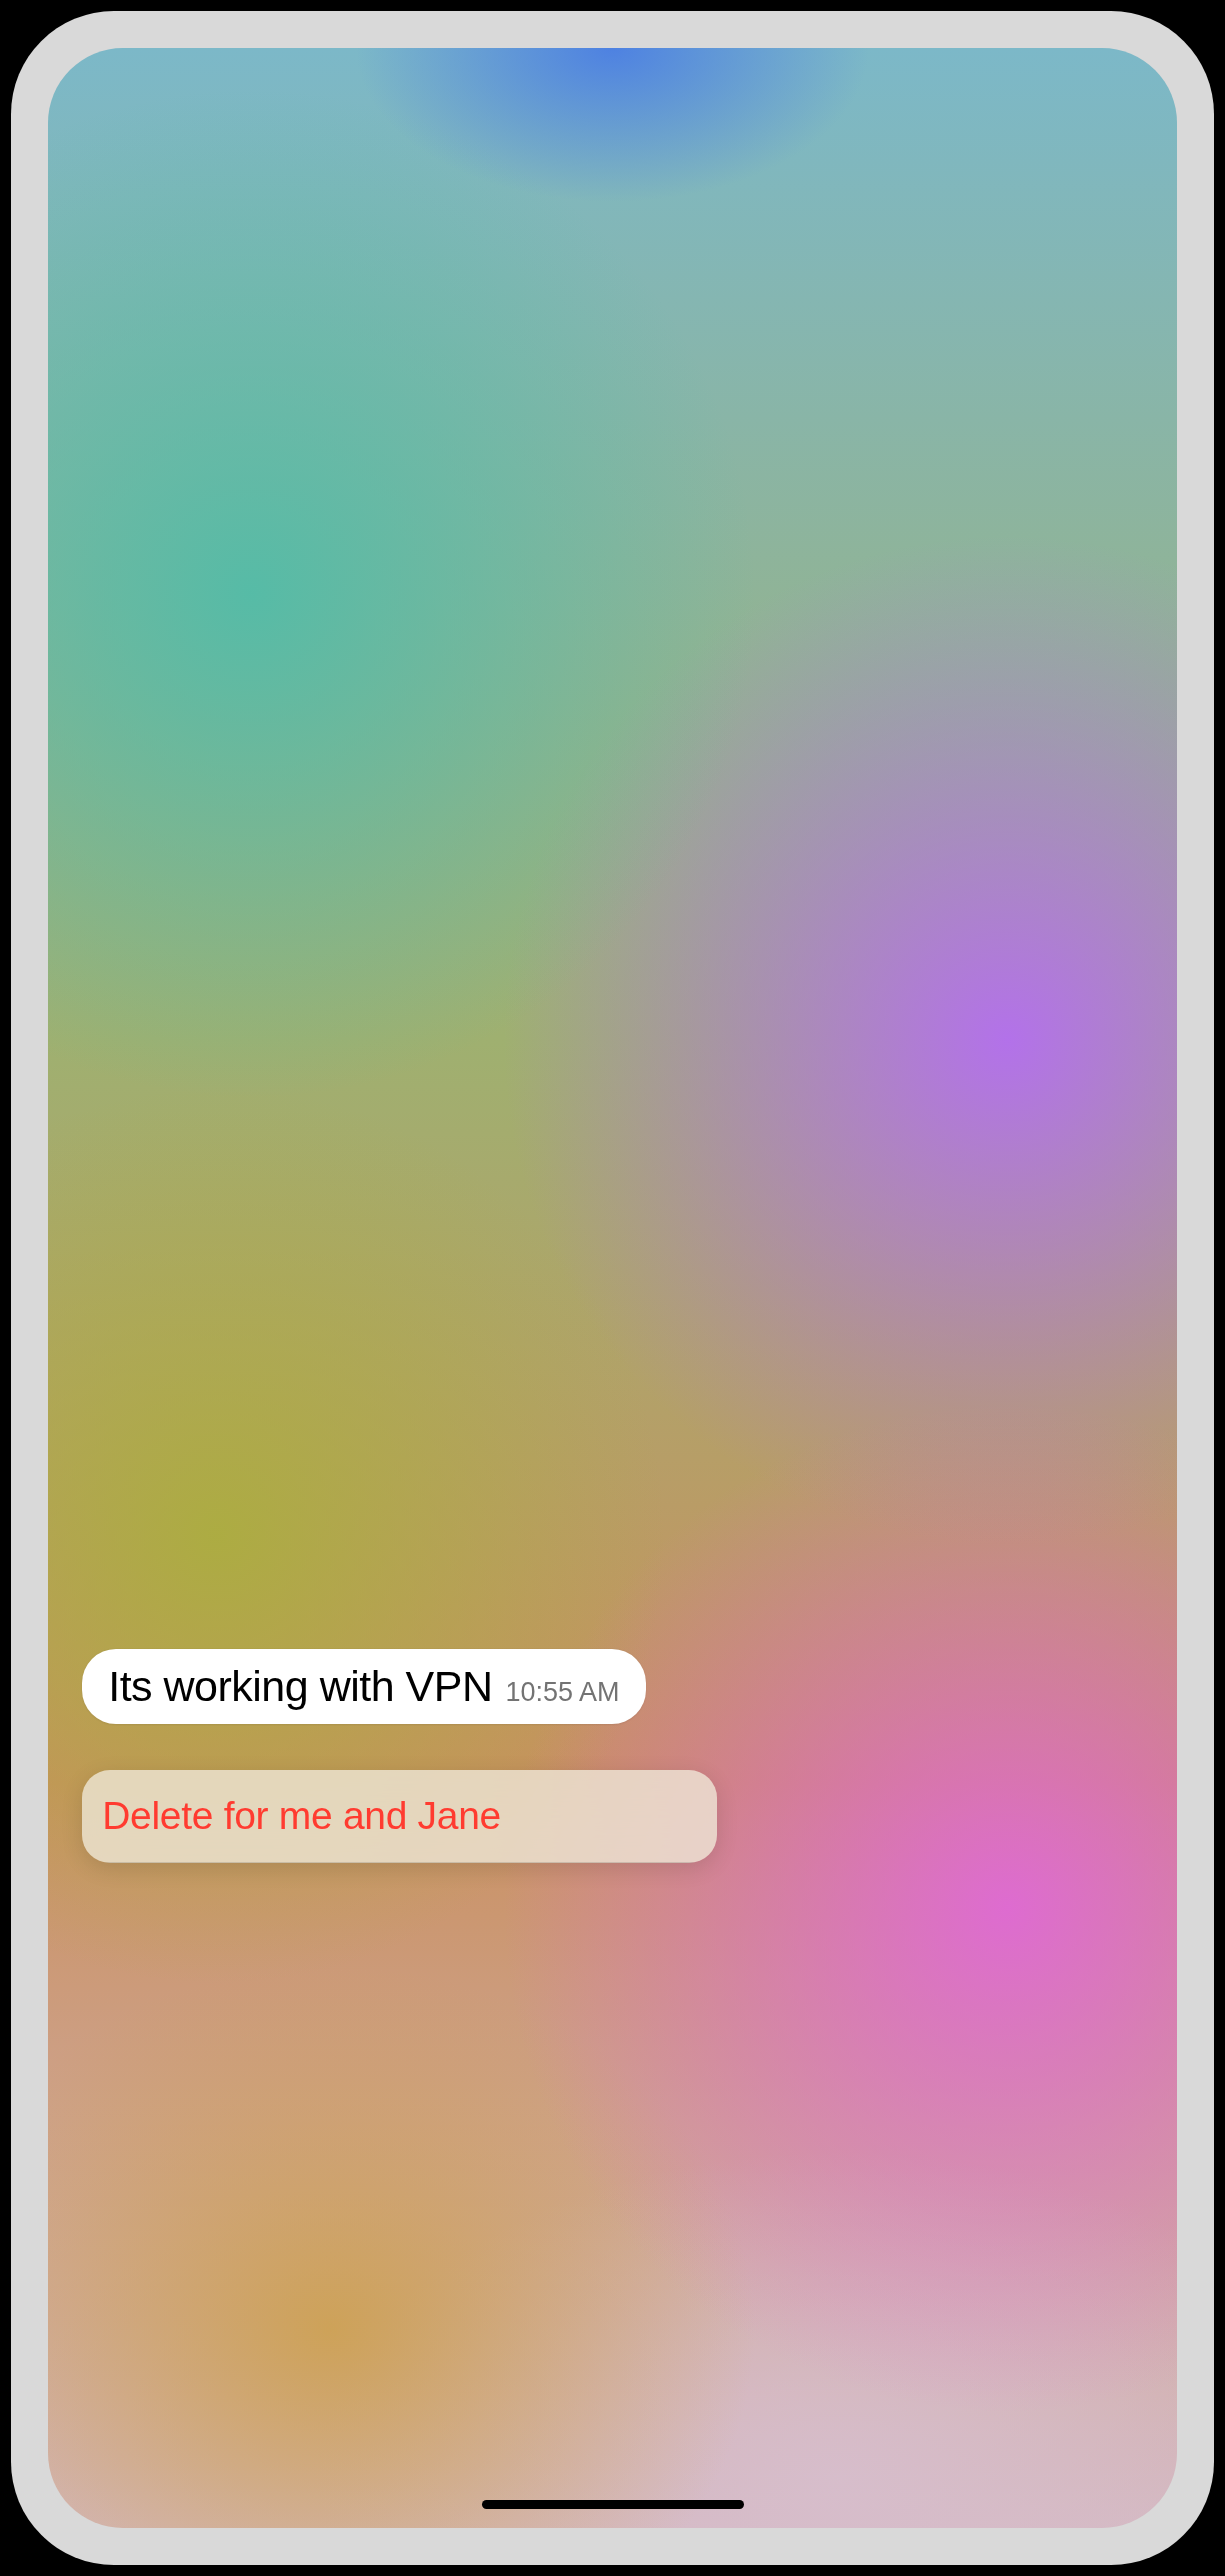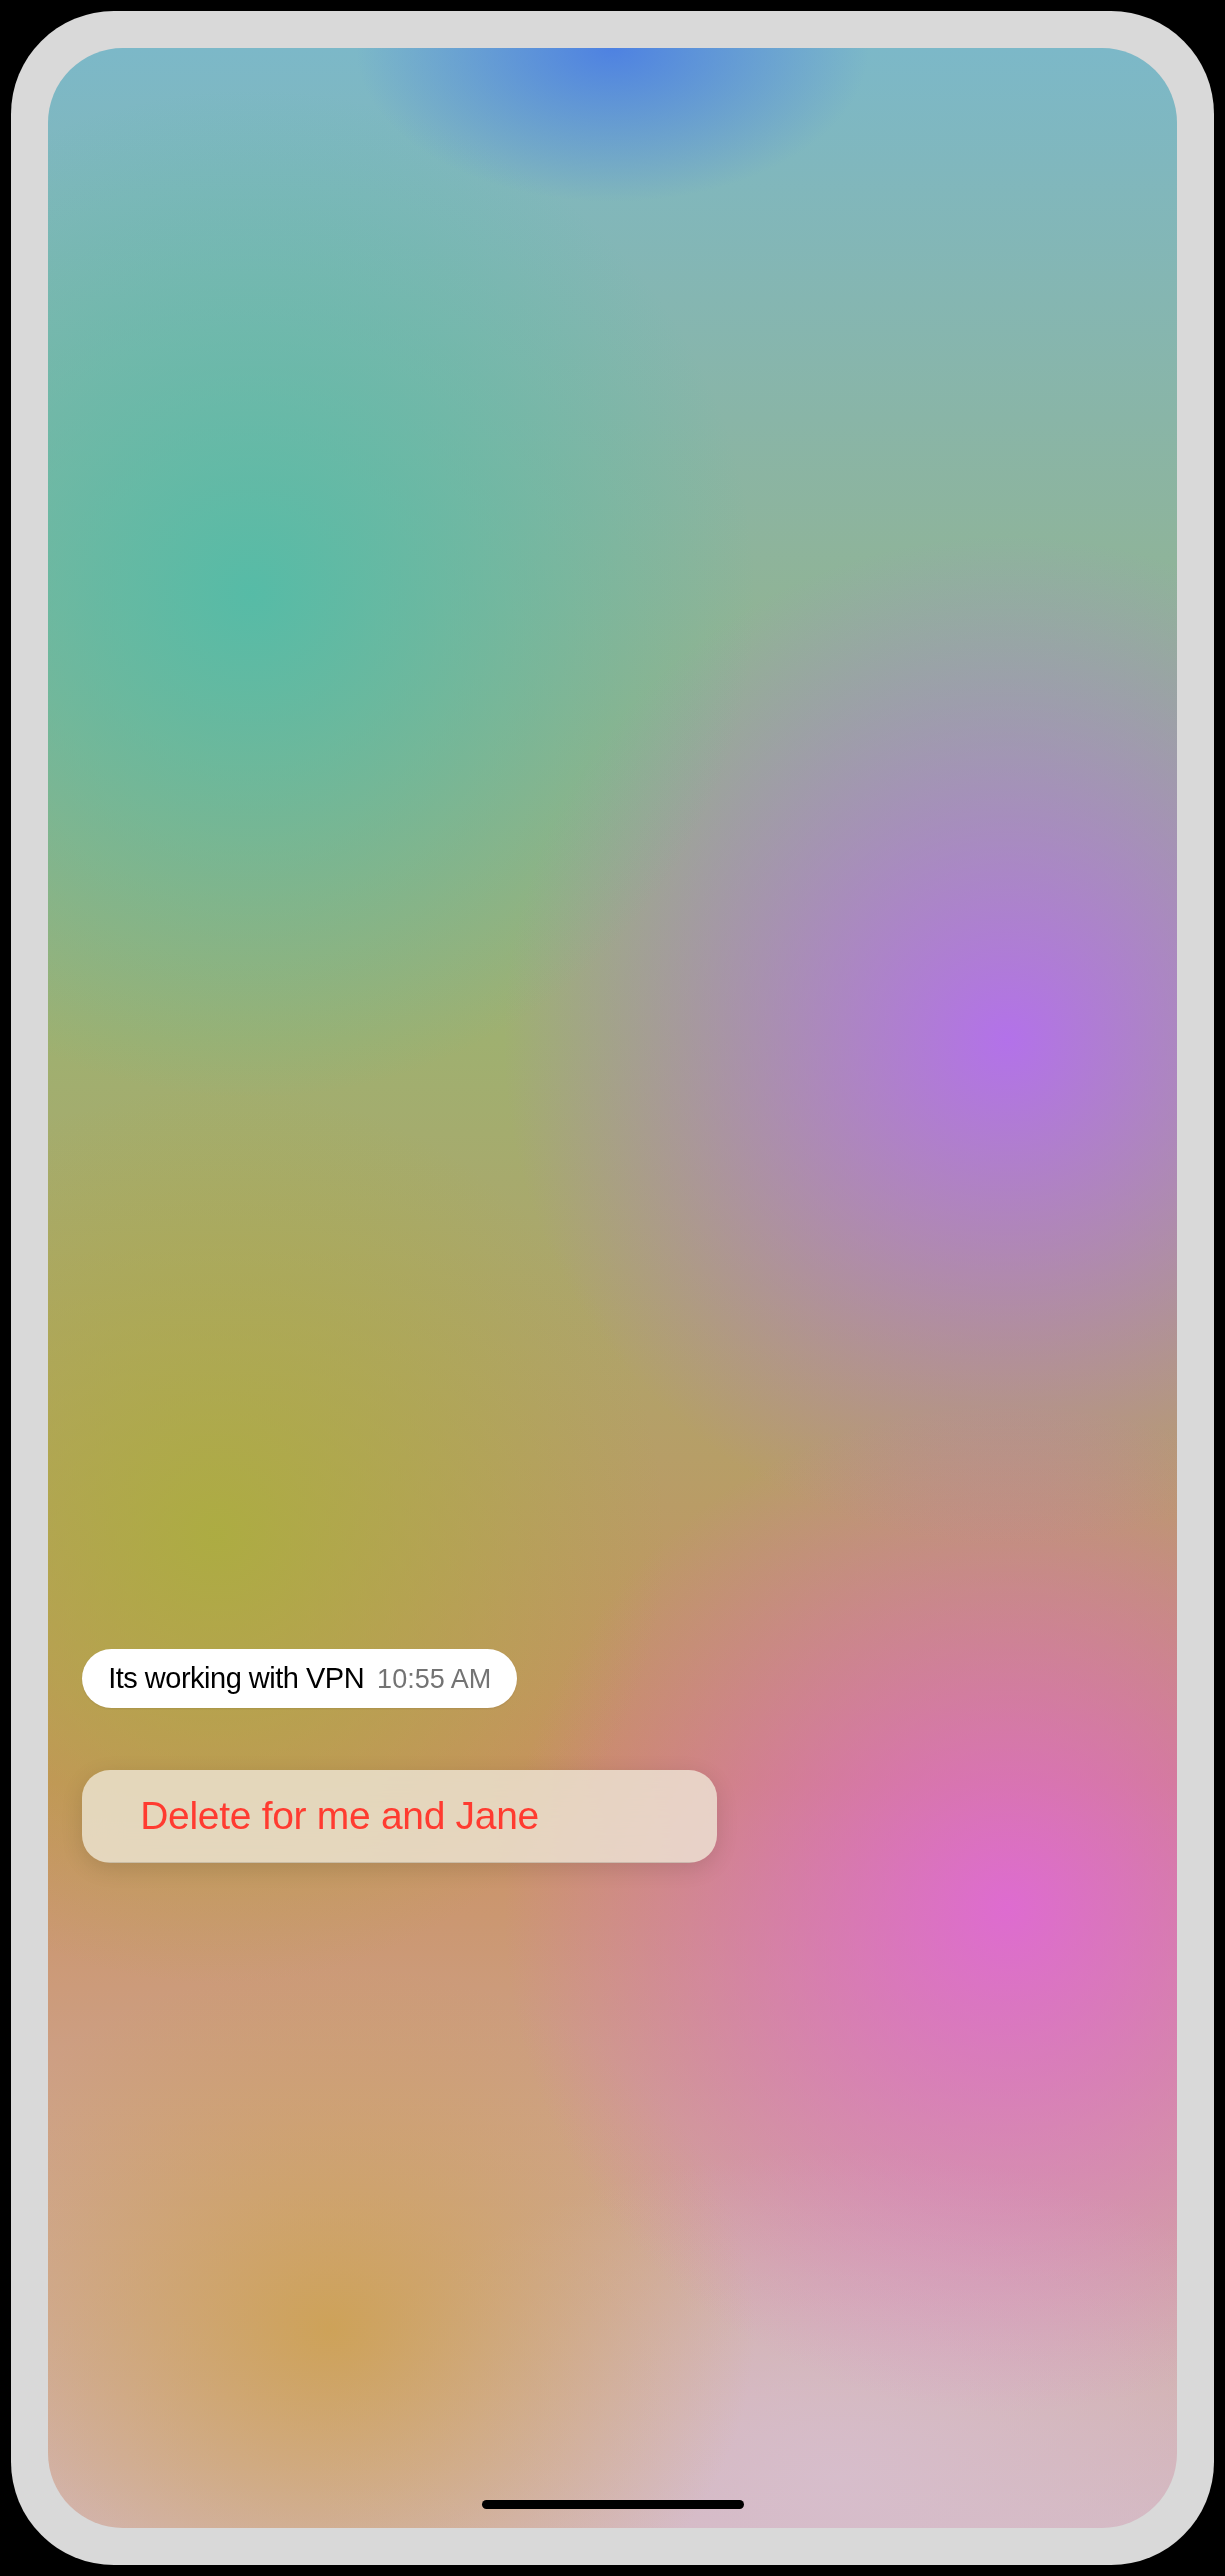--- a/index.html
+++ b/index.html
@@ -47,21 +47,21 @@
       top: 1601px;
       background: #ffffff;
       border-radius: 34px;
       padding: 13px 26px 13px 26px;
       display: flex;
       align-items: baseline;
       gap: 13px;
       box-shadow: 0 0.9px 1.9px rgba(0,0,0,0.08);
     }
     .chat-bubble .msg {
-      font-size: 29px;
+      font-size: 43px;
       color: #000;
       font-weight: 400;
       letter-spacing: -0.5px;
     }
     .chat-bubble .time {
       font-size: 27px;
       color: #737373;
       font-weight: 400;
     }
     .context-menu {
@@ -69,21 +69,21 @@
       left: 34px;
       top: 1722px;
       width: 635px;
       border-radius: 28px;
       overflow: hidden;
       background: rgba(238,232,216,0.78);
       backdrop-filter: blur(18.7px);
       box-shadow: 0 5.6px 22.4px rgba(0,0,0,0.12);
     }
     .menu-item {
-      padding: 24px 58px;
+      padding: 24px 20px;
       font-size: 39px;
       font-weight: 400;
       color: #ff3b30;
       letter-spacing: -0.3px;
       cursor: pointer;
     }
     .menu-divider {
       height: 0.9px;
       background: rgba(0,0,0,0.12);
     }

